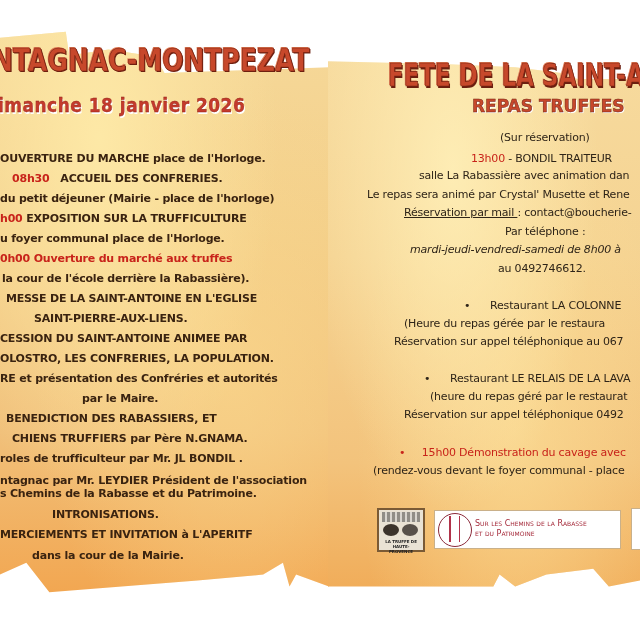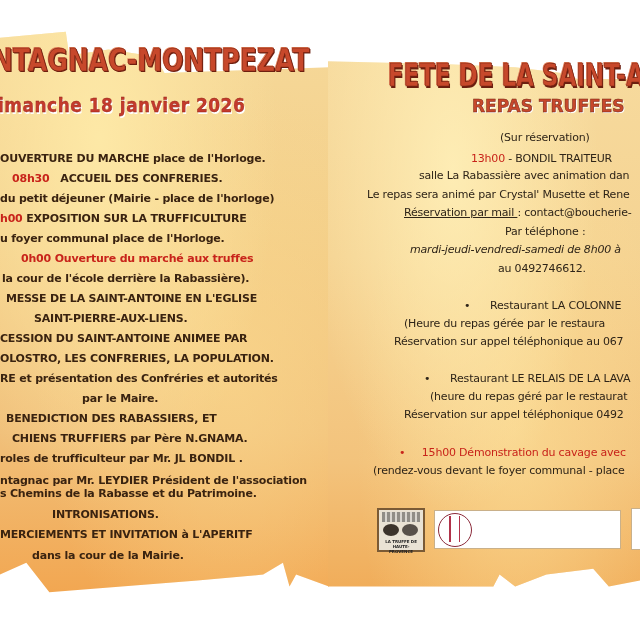--- a/index.html
+++ b/index.html
@@ -74,21 +74,21 @@
 <div class="panel panel-right"></div>
 
 <div class="title-big left-title">NTAGNAC-MONTPEZAT</div>
 <div class="title-big left-date">imanche 18 janvier 2026</div>
 
 <div class="line" style="left:0px;top:152px;"><span>OUVERTURE DU MARCHE</span><span> place de l'Horloge.</span></div>
 <div class="line" style="left:12px;top:172px;"><span class="red small">08h30</span>&nbsp;&nbsp;&nbsp;<span>ACCUEIL DES CONFRERIES.</span></div>
 <div class="line" style="left:0px;top:192px;"><span>du petit déjeuner (Mairie - place de l'horloge)</span></div>
 <div class="line" style="left:0px;top:212px;"><span class="red small">h00</span> <span>EXPOSITION SUR LA TRUFFICULTURE</span></div>
 <div class="line" style="left:0px;top:232px;"><span>u foyer communal place de l'Horloge.</span></div>
-<div class="line red" style="left:0px;top:252px;padding-left:21px;"><span class="small">0h00</span> <span>Ouverture du marché aux truffes</span></div>
+<div class="line red" style="left:0px;top:252px;"><span class="small">0h00</span> <span>Ouverture du marché aux truffes</span></div>
 <div class="line" style="left:2px;top:272px;"><span>la cour de l'école derrière la Rabassière).</span></div>
 <div class="line" style="left:6px;top:292px;"><span>MESSE DE LA SAINT-ANTOINE EN L'EGLISE</span></div>
 <div class="line" style="left:34px;top:312px;"><span>SAINT-PIERRE-AUX-LIENS.</span></div>
 <div class="line" style="left:0px;top:332px;"><span>CESSION DU SAINT-ANTOINE ANIMEE PAR</span></div>
 <div class="line" style="left:0px;top:352px;"><span>OLOSTRO, LES CONFRERIES, LA POPULATION.</span></div>
 <div class="line" style="left:0px;top:372px;"><span>RE</span><span>  et présentation des Confréries et autorités</span></div>
 <div class="line" style="left:82px;top:392px;"><span>par le Maire.</span></div>
 <div class="line" style="left:6px;top:412px;"><span>BENEDICTION  DES RABASSIERS, ET</span></div>
 <div class="line" style="left:12px;top:432px;text-align:right;"><span>CHIENS  TRUFFIERS</span><span> par Père N.GNAMA.</span></div>
 <div class="line" style="left:0px;top:452px;"><span>roles de trufficulteur par Mr. JL BONDIL .</span></div>
@@ -123,14 +123,15 @@
 
 <div class="logo logo-truffe">
   <div class="trees"></div>
   <div class="t1"></div>
   <div class="t2"></div>
   <div class="cap">LA TRUFFE DE HAUTE-PROVENCE</div>
 </div>
 <div class="logo logo-chemins">
   <div class="circle"></div>
   <div class="fig"></div>
+  <div class="txt"><span>Sur les Chemins de la Rabasse</span><br><span>et du Patrimoine</span></div>
 </div>
 <div class="logo logo-third"></div>
 
 </body></html>

